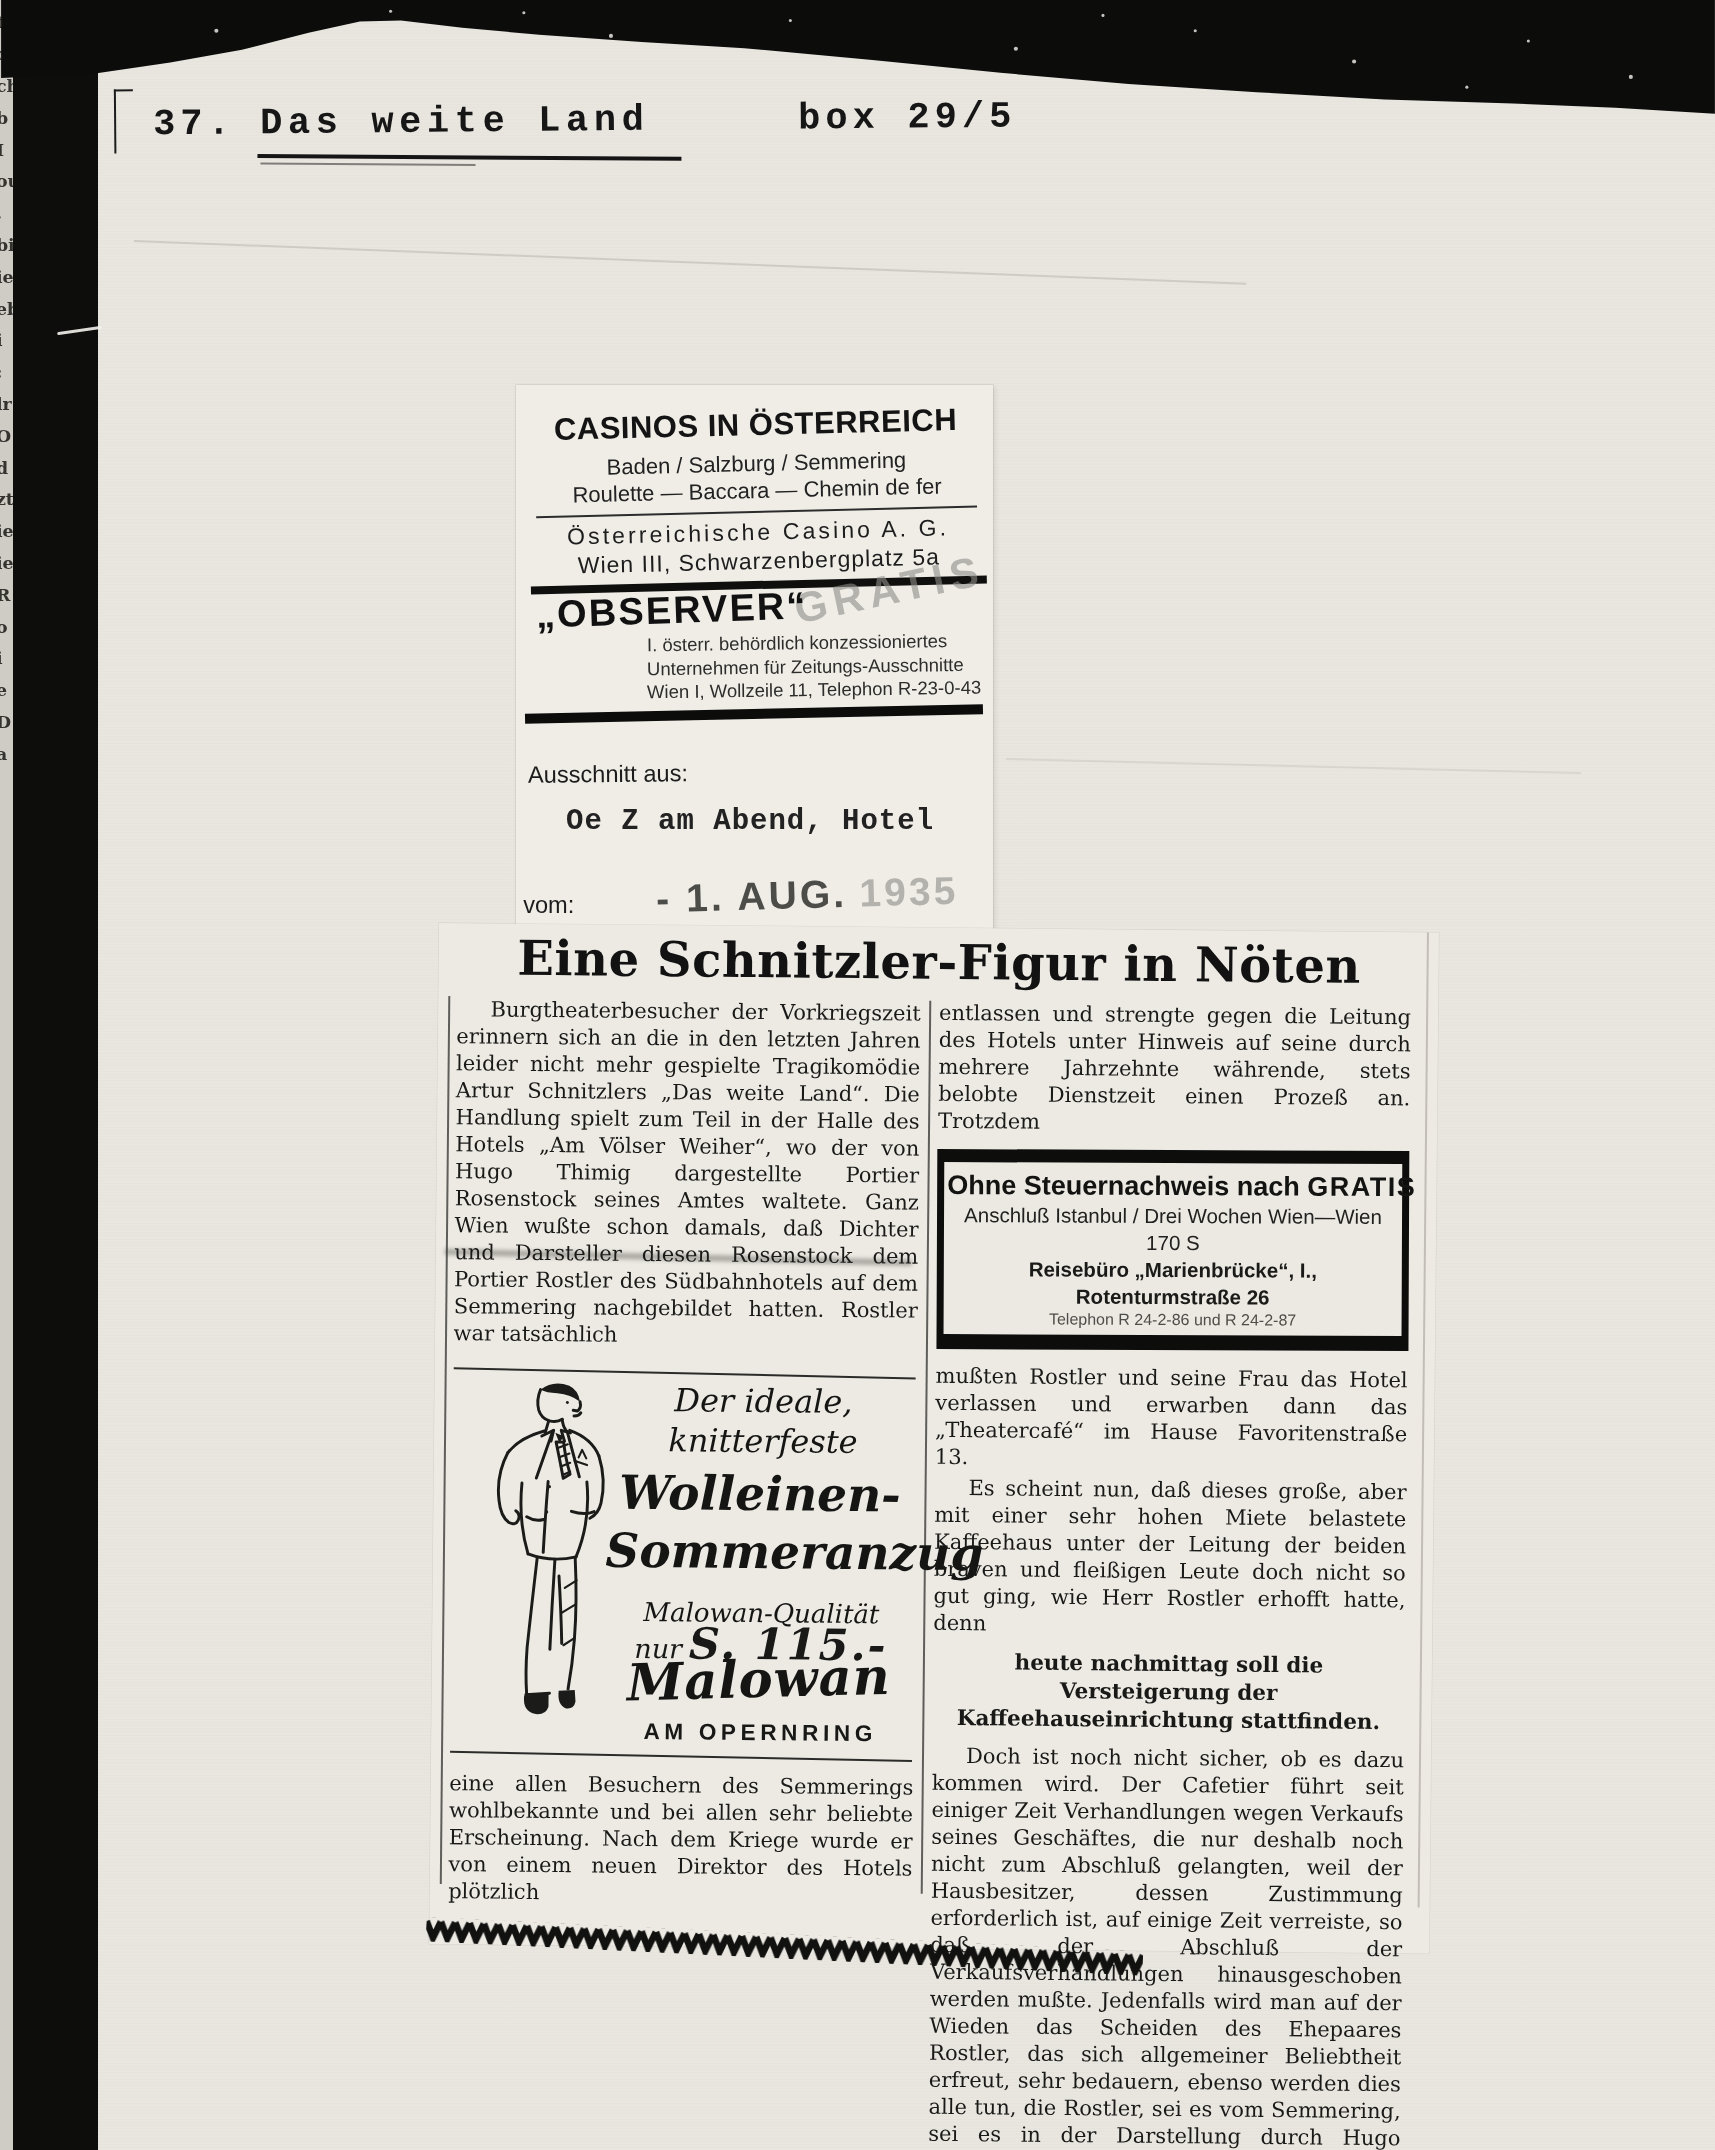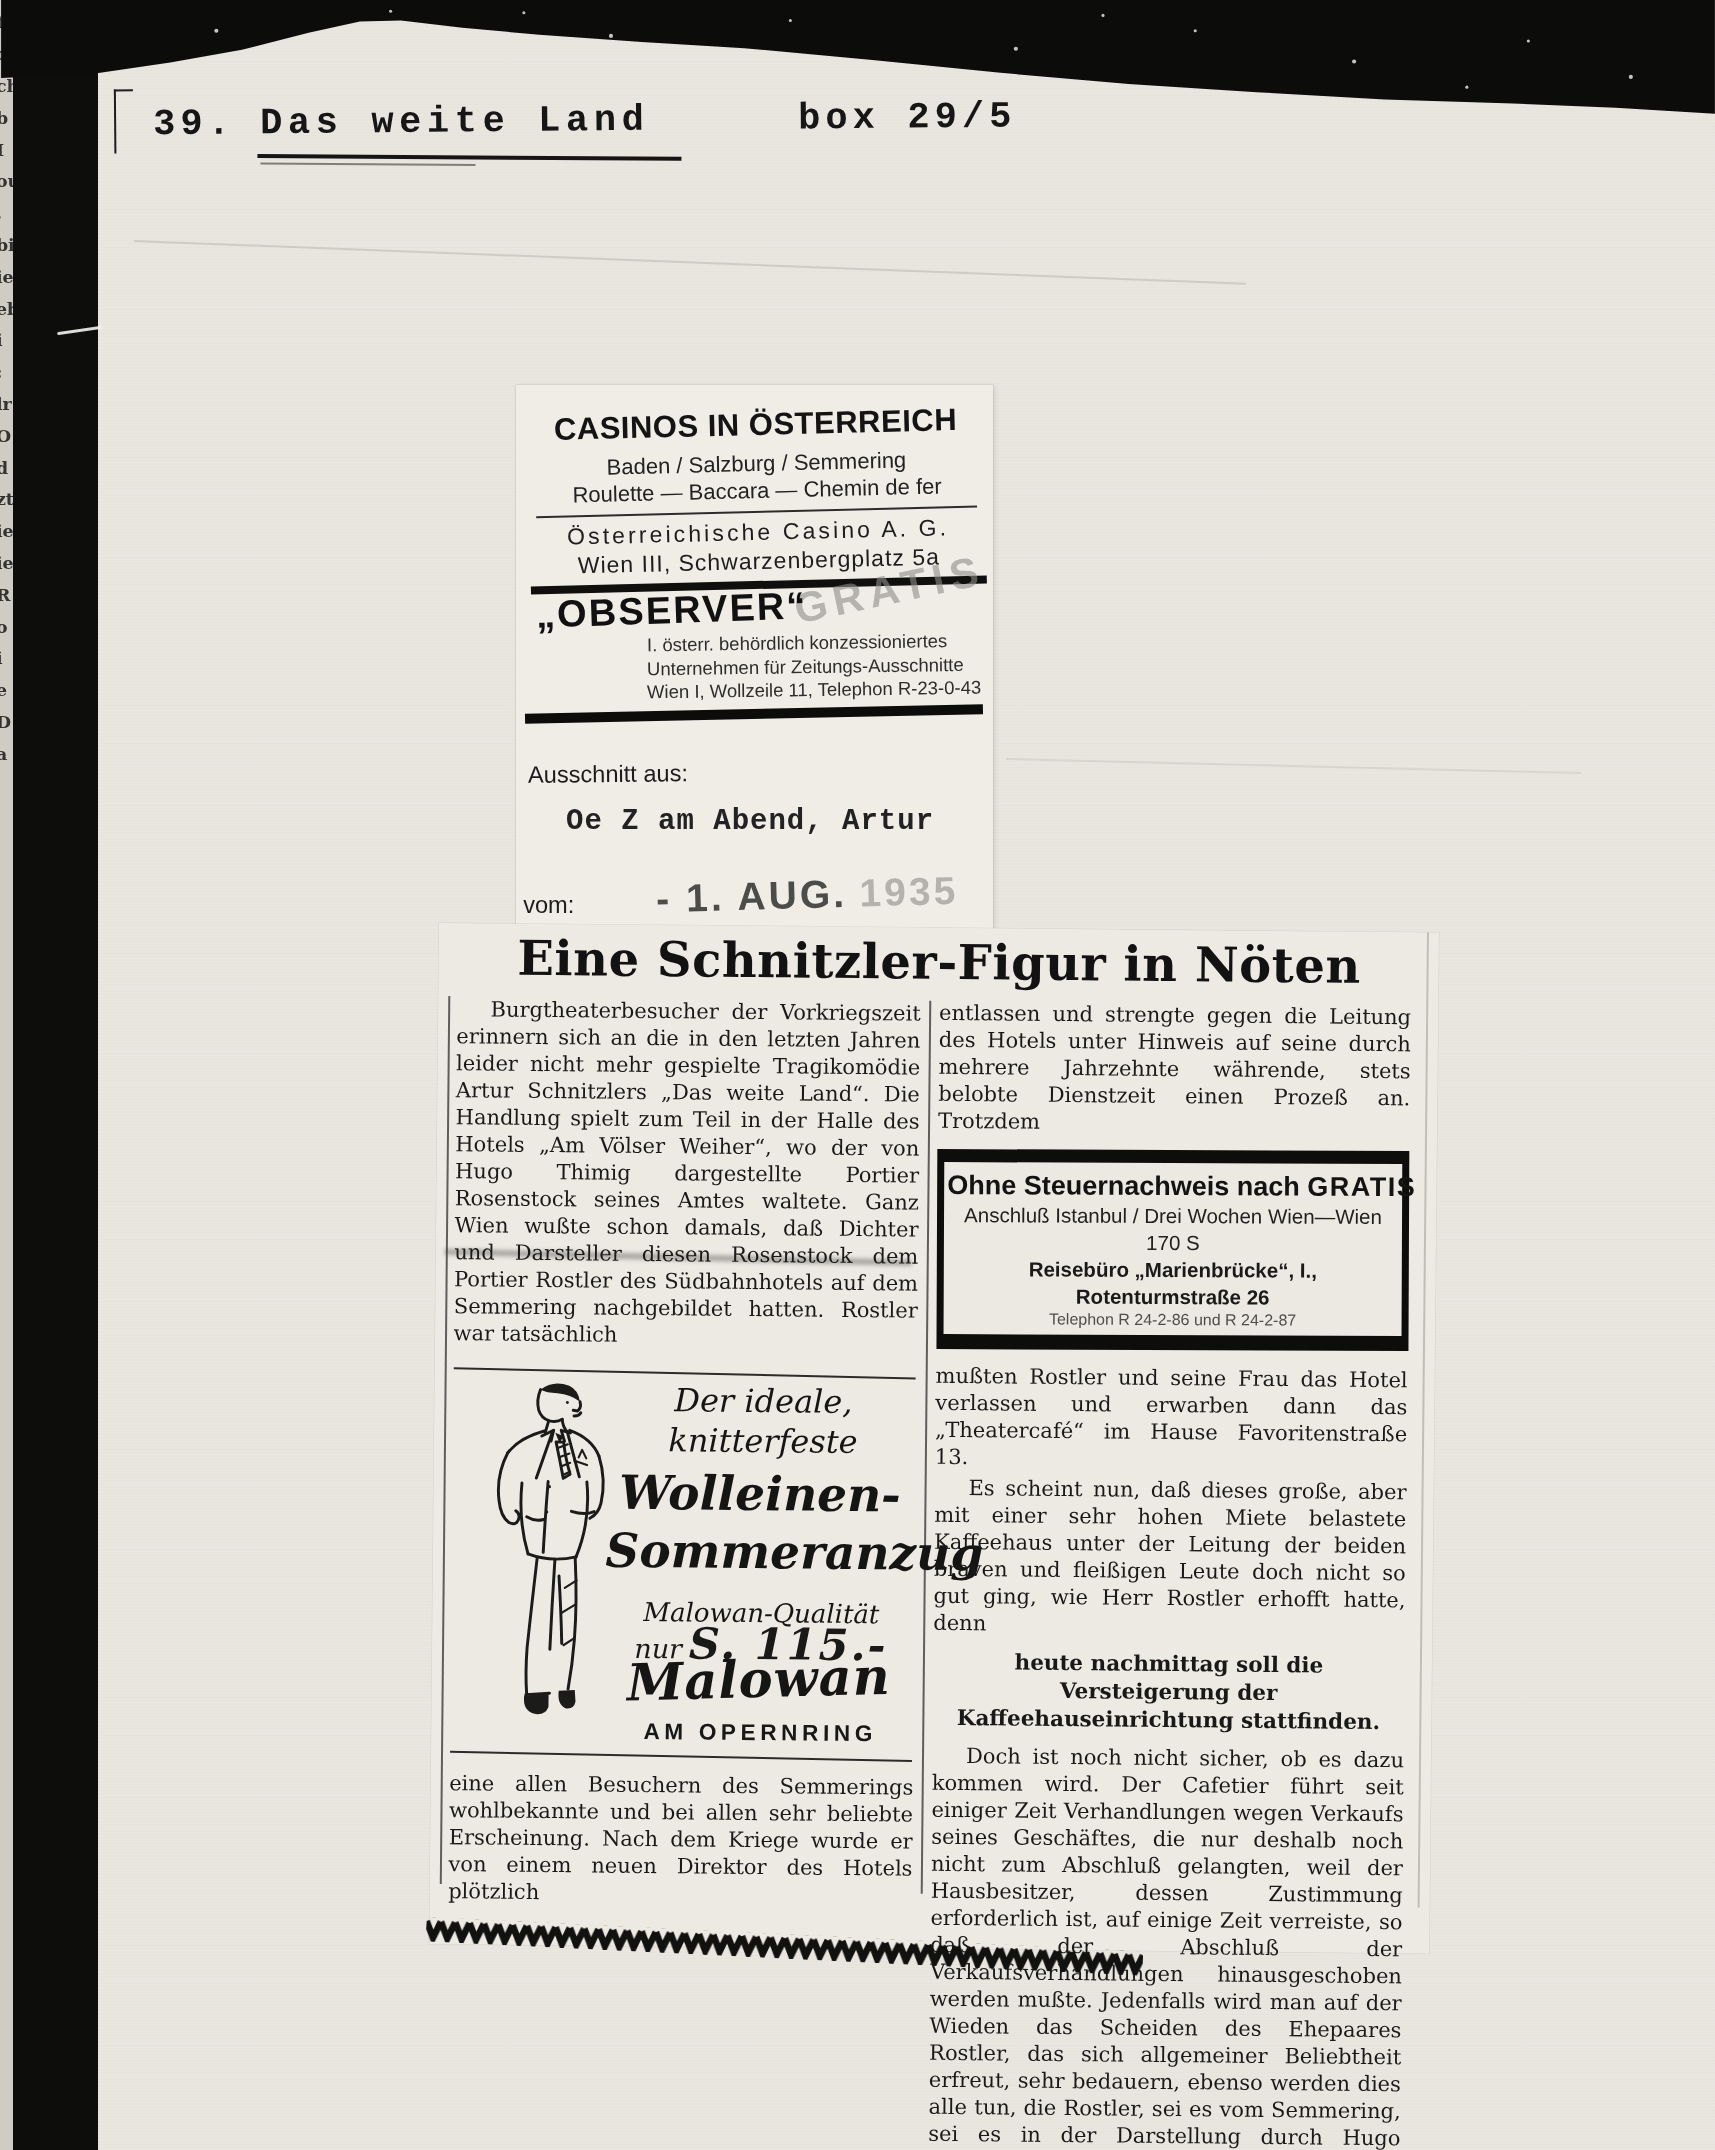--- a/index.html
+++ b/index.html
@@ -140,21 +140,21 @@
         <circle cx="3180" cy="150" r="4"></circle>
       <circle cx="2150" cy="30" r="3"></circle>
         <circle cx="1020" cy="25" r="3"></circle>
         <circle cx="2860" cy="170" r="3"></circle>
     </g>
   </svg>
 
   <div class="abs" id="header">
     <div class="abs" id="corner-bracket-v"></div>
     <div class="abs" id="corner-bracket-h"></div>
-    <div class="abs tw" id="hdr-num">39.</div>
+    <div class="abs tw" id="hdr-num">37.</div>
     <div class="abs tw" id="hdr-title">Das weite Land</div>
     <div class="abs" id="hdr-underline"></div>
     <div class="abs" id="hdr-underline2"></div>
     <div class="abs tw" id="hdr-box">box 29/5</div>
   </div>
 
   <div class="abs crease" style="left:134px;top:240px;width:1113px;transform:rotate(2.2deg);"></div>
   <div class="abs crease" style="left:1006px;top:758px;width:575px;transform:rotate(1.4deg);opacity:.35;"></div>
 
   <div class="abs" id="observer-card">
@@ -167,21 +167,21 @@
       <div class="abs" id="casino-address">Wien III, Schwarzenbergplatz 5a</div>
       <div class="abs" id="casino-thickrule"></div>
     </div>
     <div class="abs sans" id="obs-gratis">GRATIS</div>
     <div class="abs sans" id="obs-brand">„OBSERVER“</div>
     <div class="abs sans obs-sub" id="obs-sub1">I. österr. behördlich konzessioniertes</div>
     <div class="abs sans obs-sub" id="obs-sub2">Unternehmen für Zeitungs-Ausschnitte</div>
     <div class="abs sans obs-sub" id="obs-sub3">Wien I, Wollzeile 11, Telephon R-23-0-43</div>
     <div class="abs" id="obs-thickrule"></div>
     <div class="abs sans" id="cut-label">Ausschnitt aus:</div>
-    <div class="abs tw" id="cut-source">Oe Z am Abend, Artur</div>
+    <div class="abs tw" id="cut-source">Oe Z am Abend, Hotel</div>
     <div class="abs sans" id="vom-label">vom:</div>
     <div class="abs sans" id="date-stamp">
       <span class="d1">- 1. AUG.</span><span class="d2">1935</span>
     </div>
   </div>
 
   <div class="abs" id="article">
     <div class="abs" id="headline">Eine Schnitzler-Figur in Nöten</div>
     <div class="abs colrule" id="edge-l"></div>
     <div class="abs colrule" id="col-div"></div>

